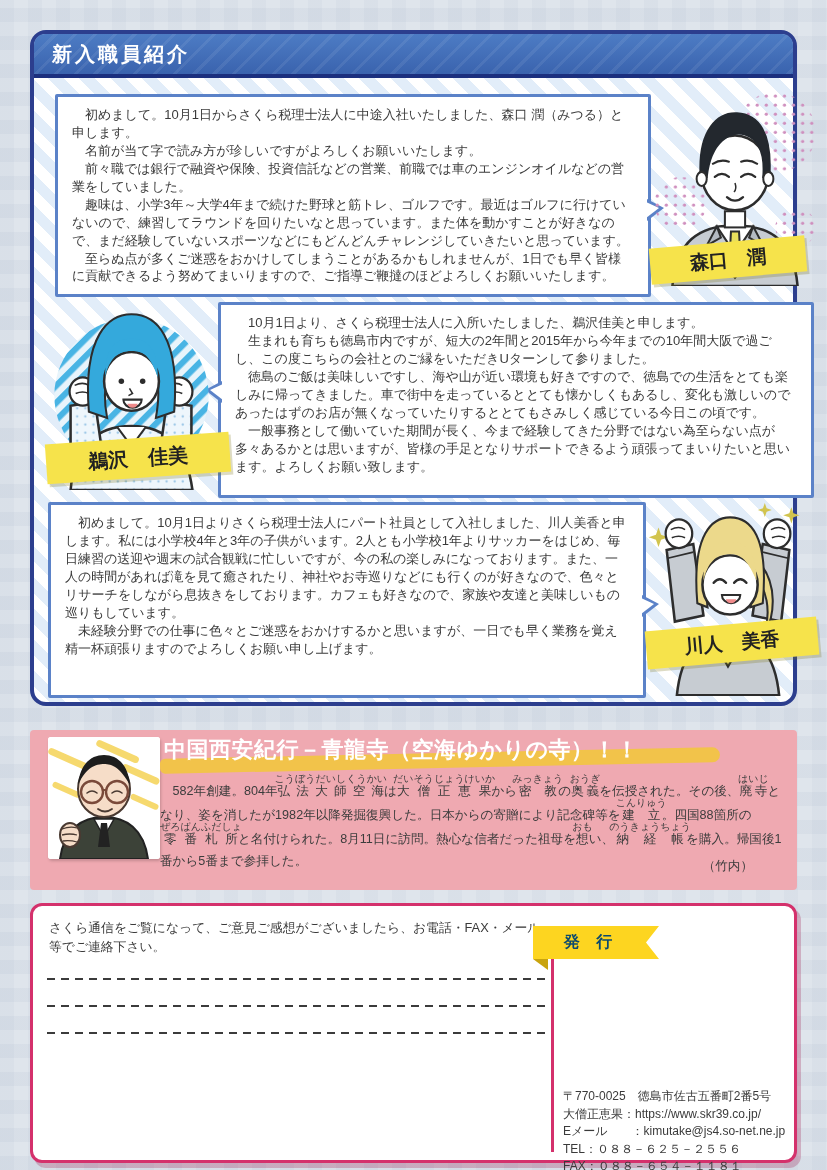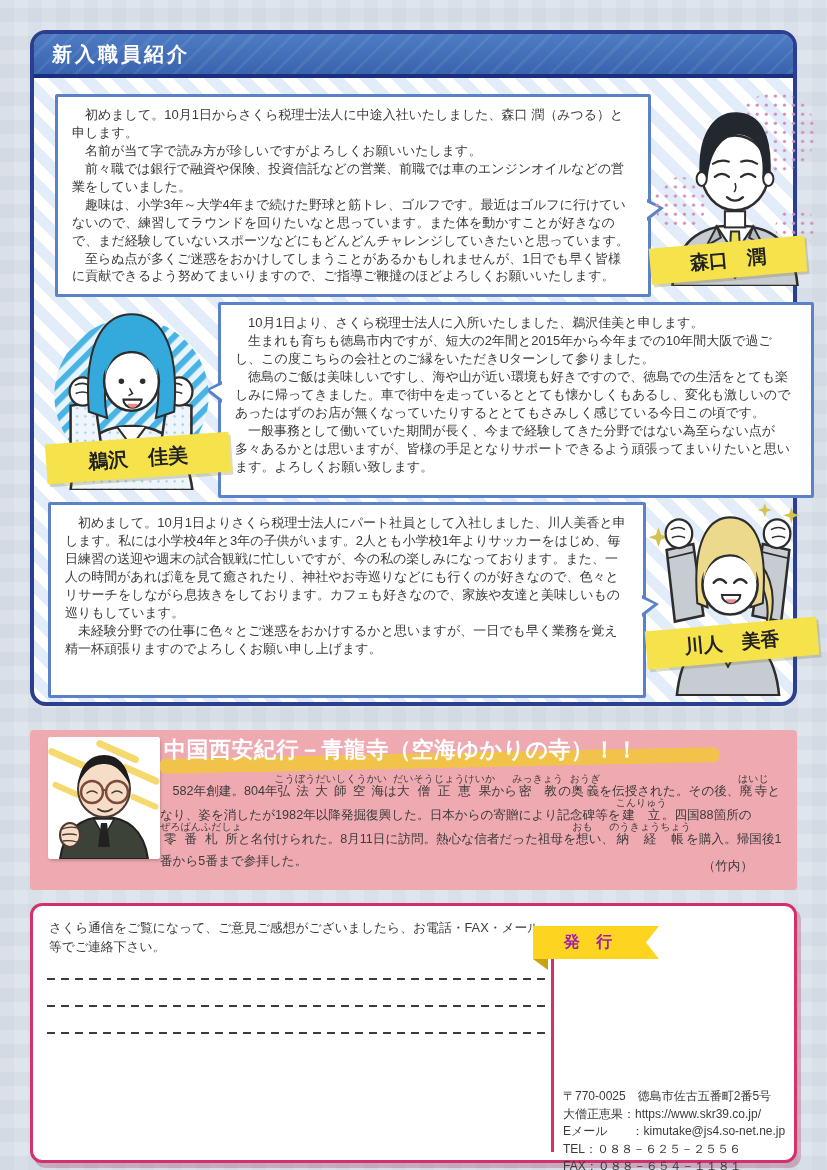--- a/index.html
+++ b/index.html
@@ -82,21 +82,21 @@
   }
   .footer-feedback { position:absolute; left:16px; top:12px; width:498px; font-size:12.8px; line-height:1.5; margin:0; }
   .write-line { position:absolute; left:14px; width:502px; height:2px; background:repeating-linear-gradient(90deg,#3b3b3b 0 8px,transparent 8px 14px); }
   .wl1 { top:72px; } .wl2 { top:99px; } .wl3 { top:126px; }
   .footer-disclaimer { position:absolute; left:16px; top:140px; width:500px; font-size:12.2px; line-height:1.45; margin:0; }
   .footer-divider { position:absolute; left:518px; top:20px; bottom:8px; width:3px; background:#d4316c; }
   .pub-ribbon {
     position:absolute; left:500px; top:20px; width:126px; height:33px; box-sizing:border-box;
     background:#fdd520; clip-path:polygon(0 0,100% 0,calc(100% - 13px) 50%,100% 100%,0 100%);
     display:flex; align-items:center; justify-content:center; padding-right:10px;
-    font-size:16px; font-weight:bold; letter-spacing:6px; color:#a21caf;
+    font-size:16px; font-weight:bold; letter-spacing:6px; color:#0c4a6e;
   }
   .pub-ribbon-fold { position:absolute; left:500px; top:53px; width:15px; height:11px; background:#c9a40e; clip-path:polygon(0 0,100% 0,100% 100%); }
   .pub-list { position:absolute; left:536px; top:62px; font-size:13px; line-height:19px; }
   .pub-list p, .pub-address p { margin:0; }
   .pub-address { position:absolute; left:530px; top:146px; font-size:12px; line-height:17.5px;margin-top:36px; }
 </style>
 </head>
 <body>
 
 <div class="page">

